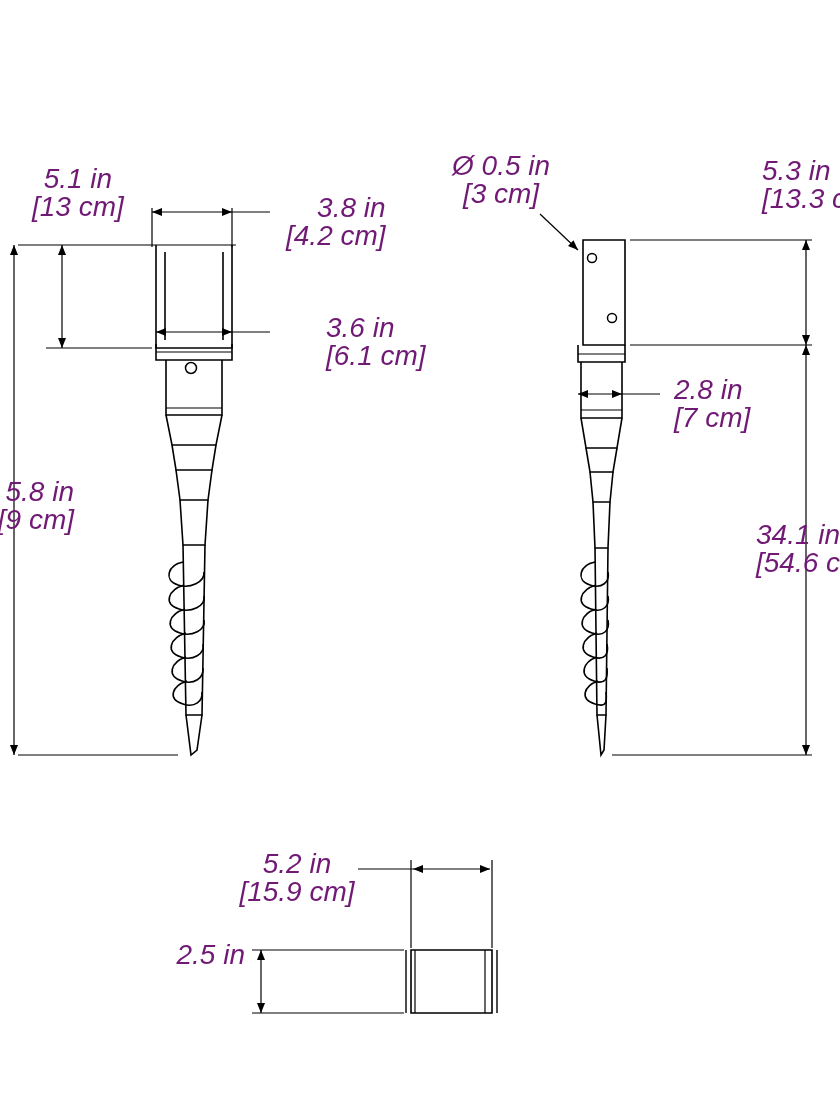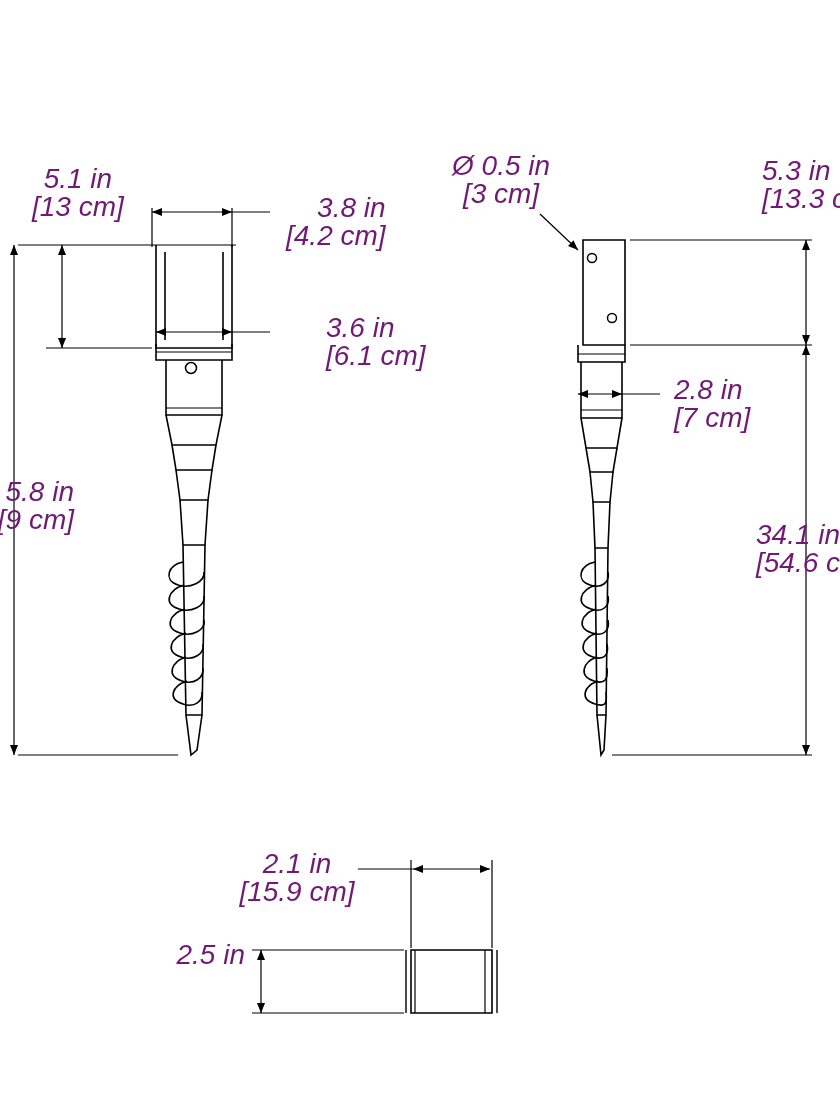--- a/index.html
+++ b/index.html
@@ -202,21 +202,21 @@
     <span>2.8 in</span>
     <span class="l2">[7 cm]</span>
   </div>
 
   <div class="dim-label" style="left:756px; top:521px;">
     <span>34.1 in</span>
     <span class="l2">[54.6 cm]</span>
   </div>
 
   <div class="dim-label ta-center" style="left:232px; top:850px; width:130px;">
-    <span>2.1 in</span>
+    <span>5.2 in</span>
     <span class="l2">[15.9 cm]</span>
   </div>
 
   <div class="dim-label ta-right" style="left:110px; top:941px; width:135px;">
     <span>2.5 in</span>
   </div>
 
 </div>
 
 </body></html>

